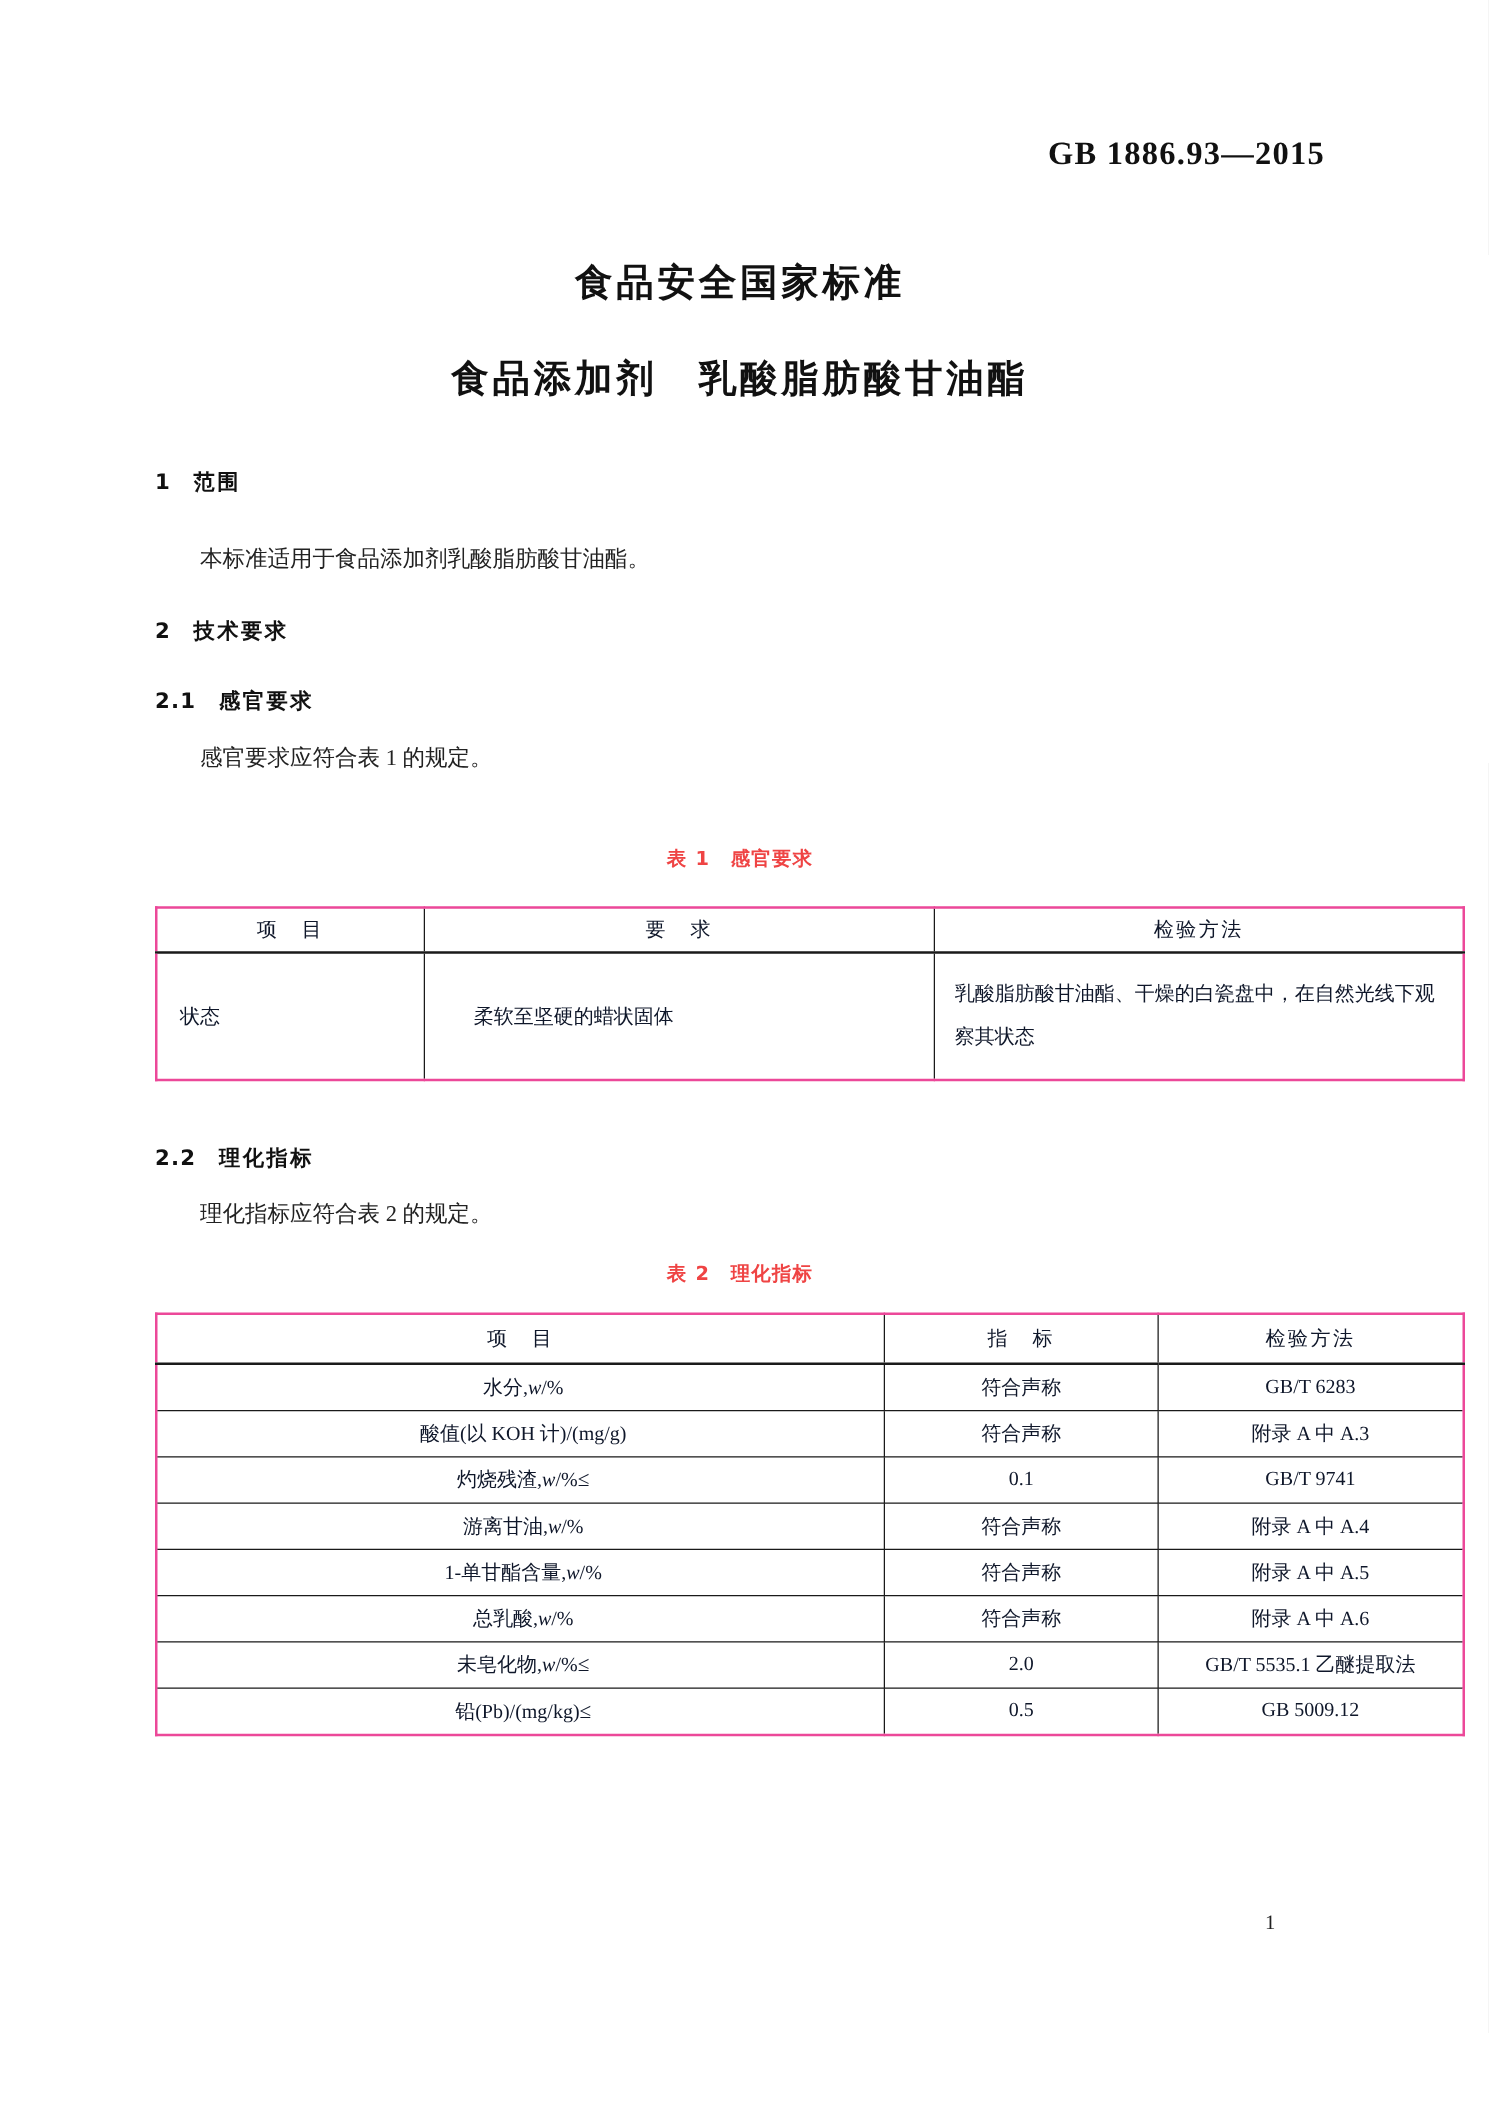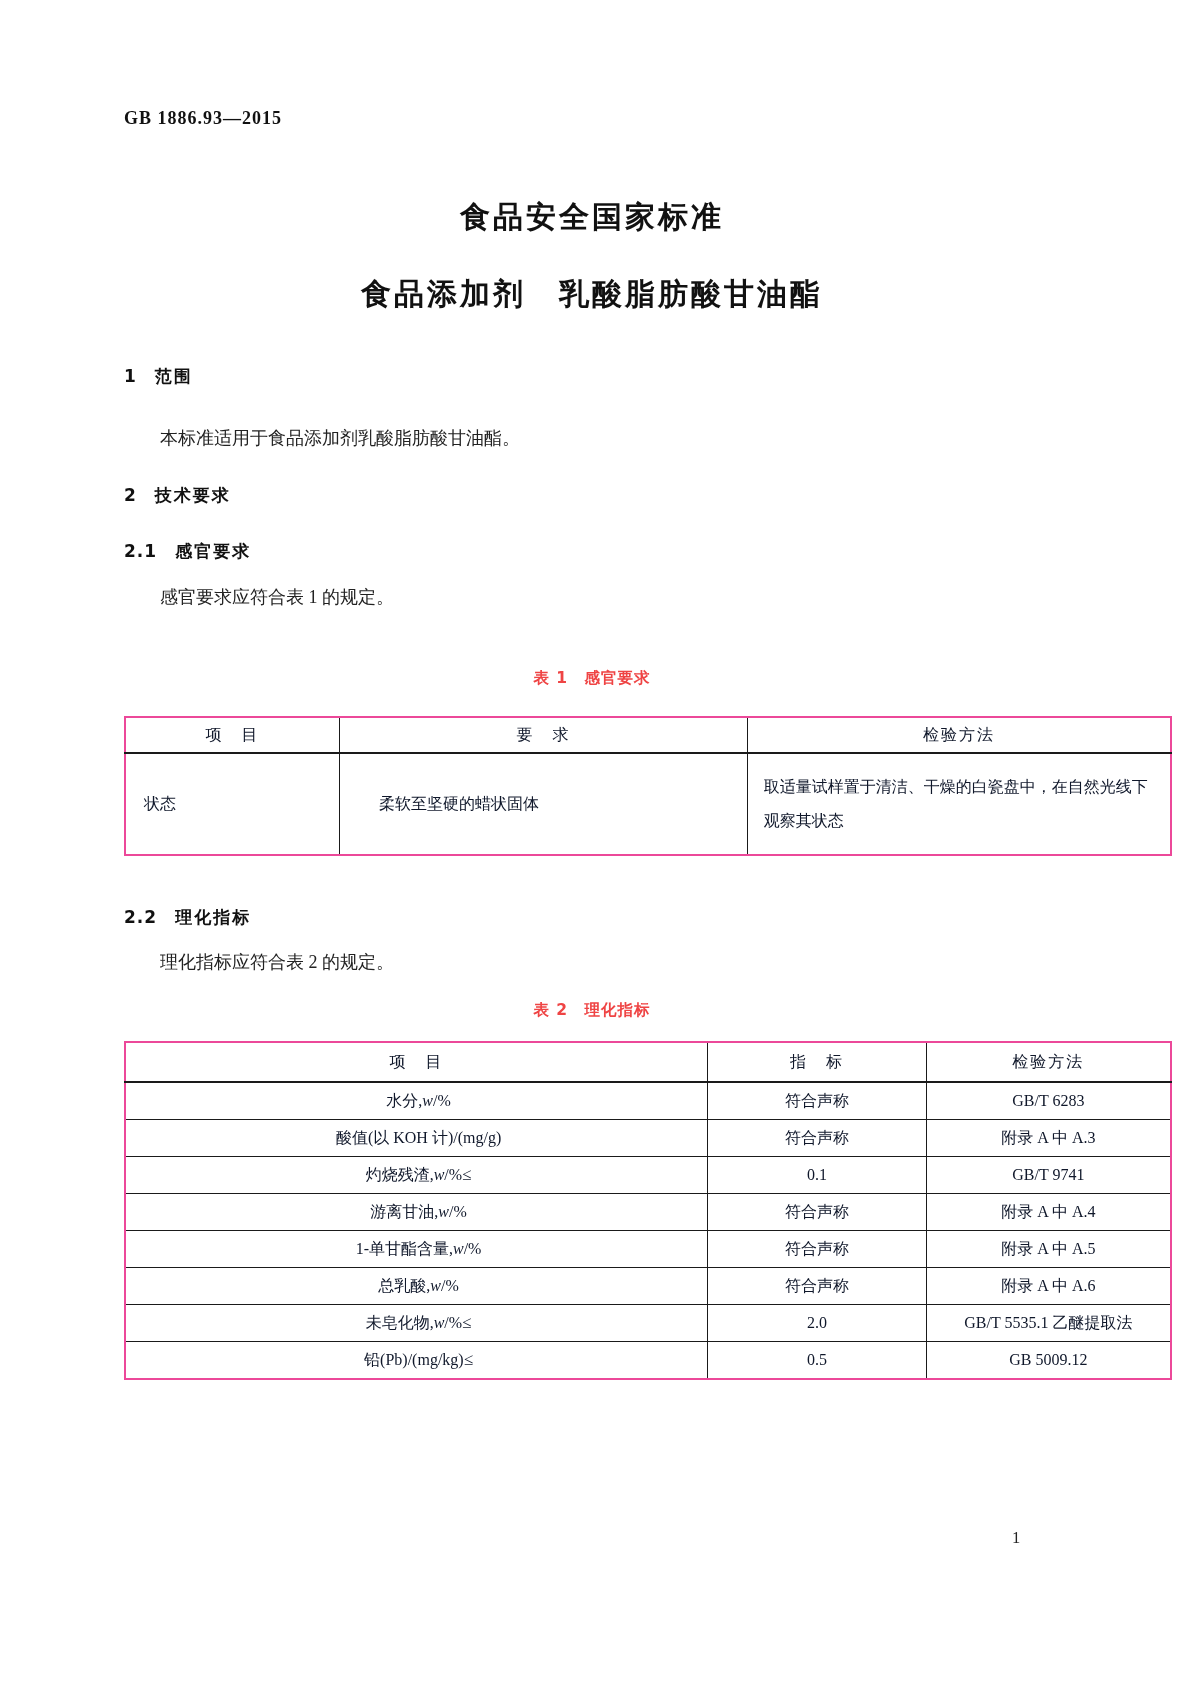--- a/index.html
+++ b/index.html
@@ -11,23 +11,24 @@
     background: #ffffff;
     color: #1c1c1c;
     font-family: "Liberation Serif", "DejaVu Serif", serif;
     overflow: hidden;
     box-sizing: border-box;
     padding: 108px 131px 0 124px;
   }
   .content { width: 936px; }
 
   .std-code {
+    text-align: right;
     font-family: "Liberation Serif", "DejaVu Serif", serif;
     font-weight: bold;
-    font-size: 18px;
+    font-size: 26px;
     letter-spacing: 1px;
     color: #111;
   }
 
   .doc-title1 {
     margin-top: 68px;
     text-align: center;
     font-family: "DejaVu Sans", "Liberation Sans", sans-serif;
     font-weight: bold;
     font-size: 30px;
@@ -164,21 +165,21 @@
         <tr>
           <th class="c1">项　目</th>
           <th class="c2">要　求</th>
           <th class="c3">检验方法</th>
         </tr>
       </thead>
       <tbody>
         <tr>
           <td class="c1">状态</td>
           <td class="c2">柔软至坚硬的蜡状固体</td>
-          <td class="c3">取适量试样置于清洁、干燥的白瓷盘中，在自然光线下观察其状态</td>
+          <td class="c3">乳酸脂肪酸甘油酯、干燥的白瓷盘中，在自然光线下观察其状态</td>
         </tr>
       </tbody>
     </table>
 
     <div class="sec-heading h-s22">
       <span class="sec-num">2.2</span><span class="sec-title">理化指标</span>
     </div>
 
     <div class="para p-22">理化指标应符合表 2 的规定。</div>
 

